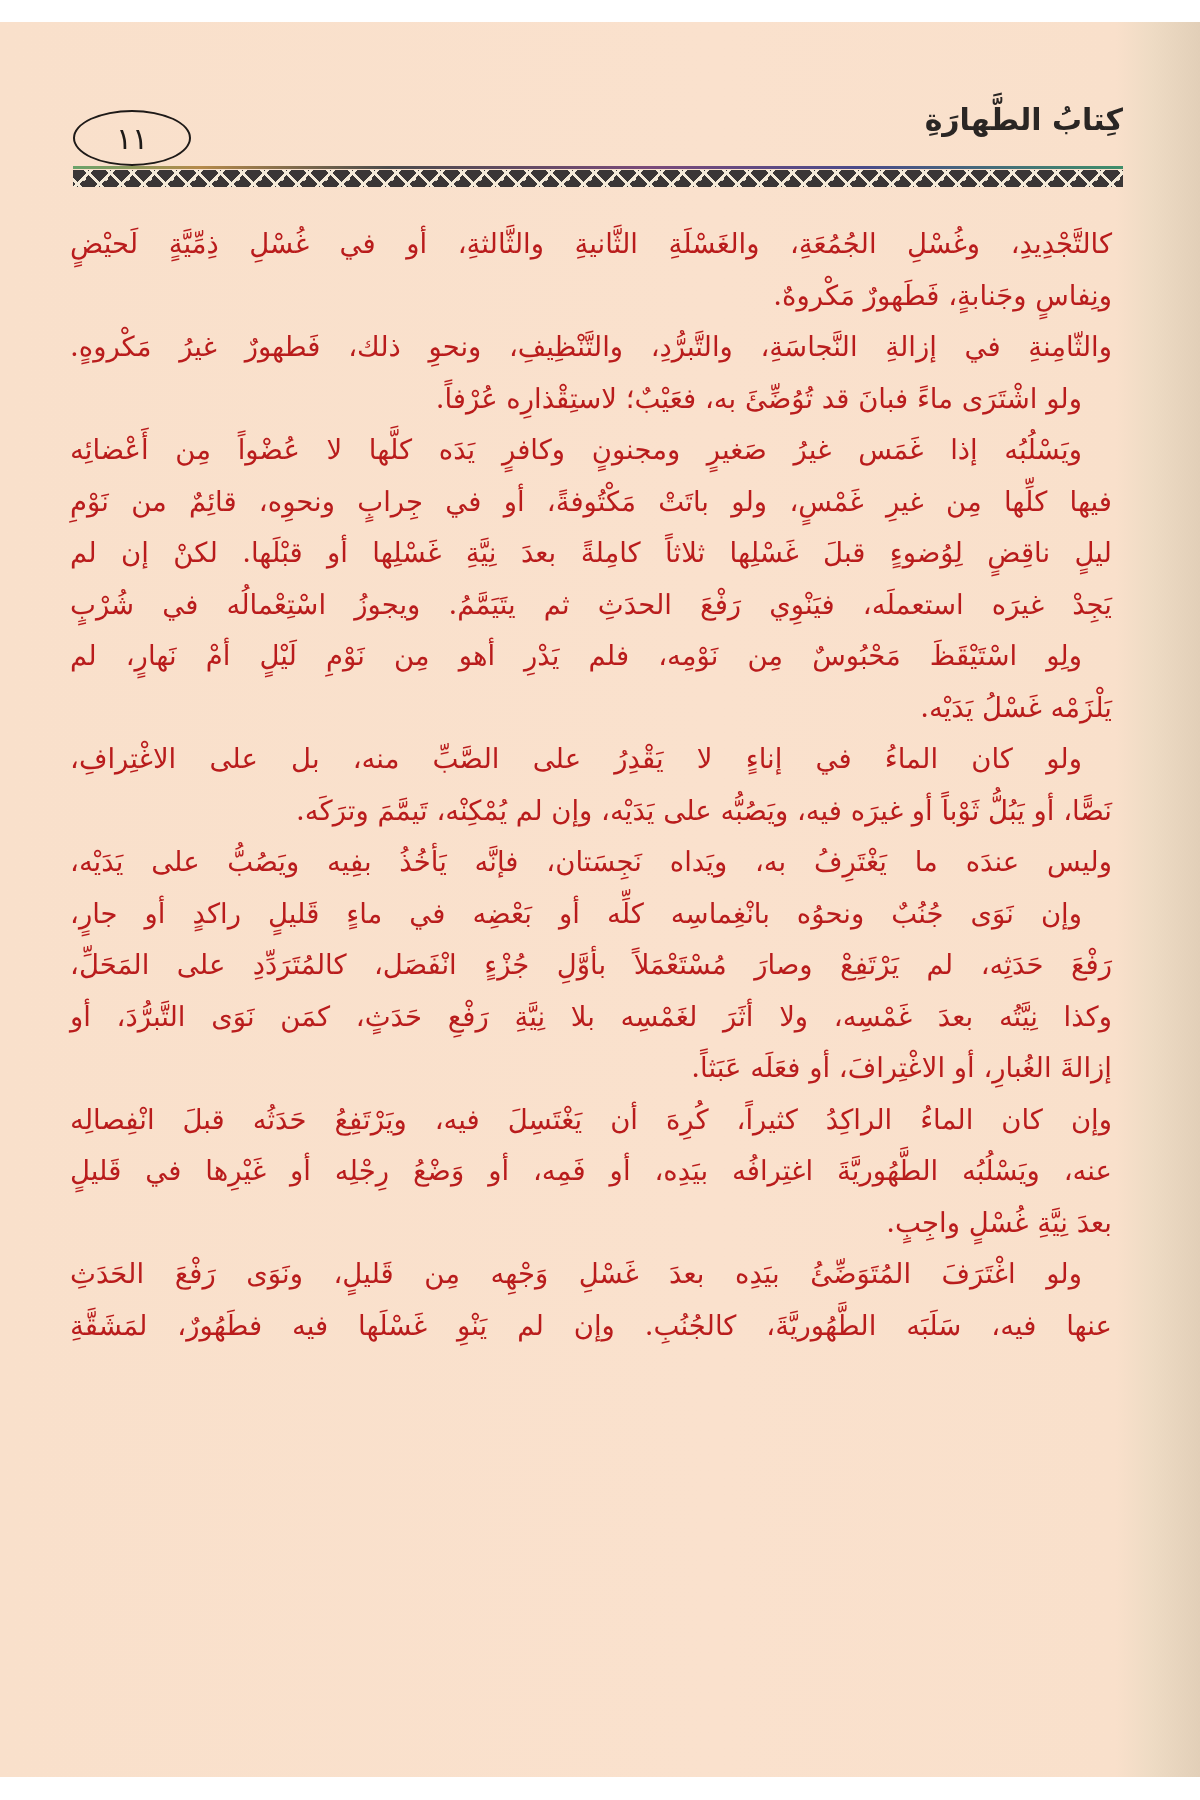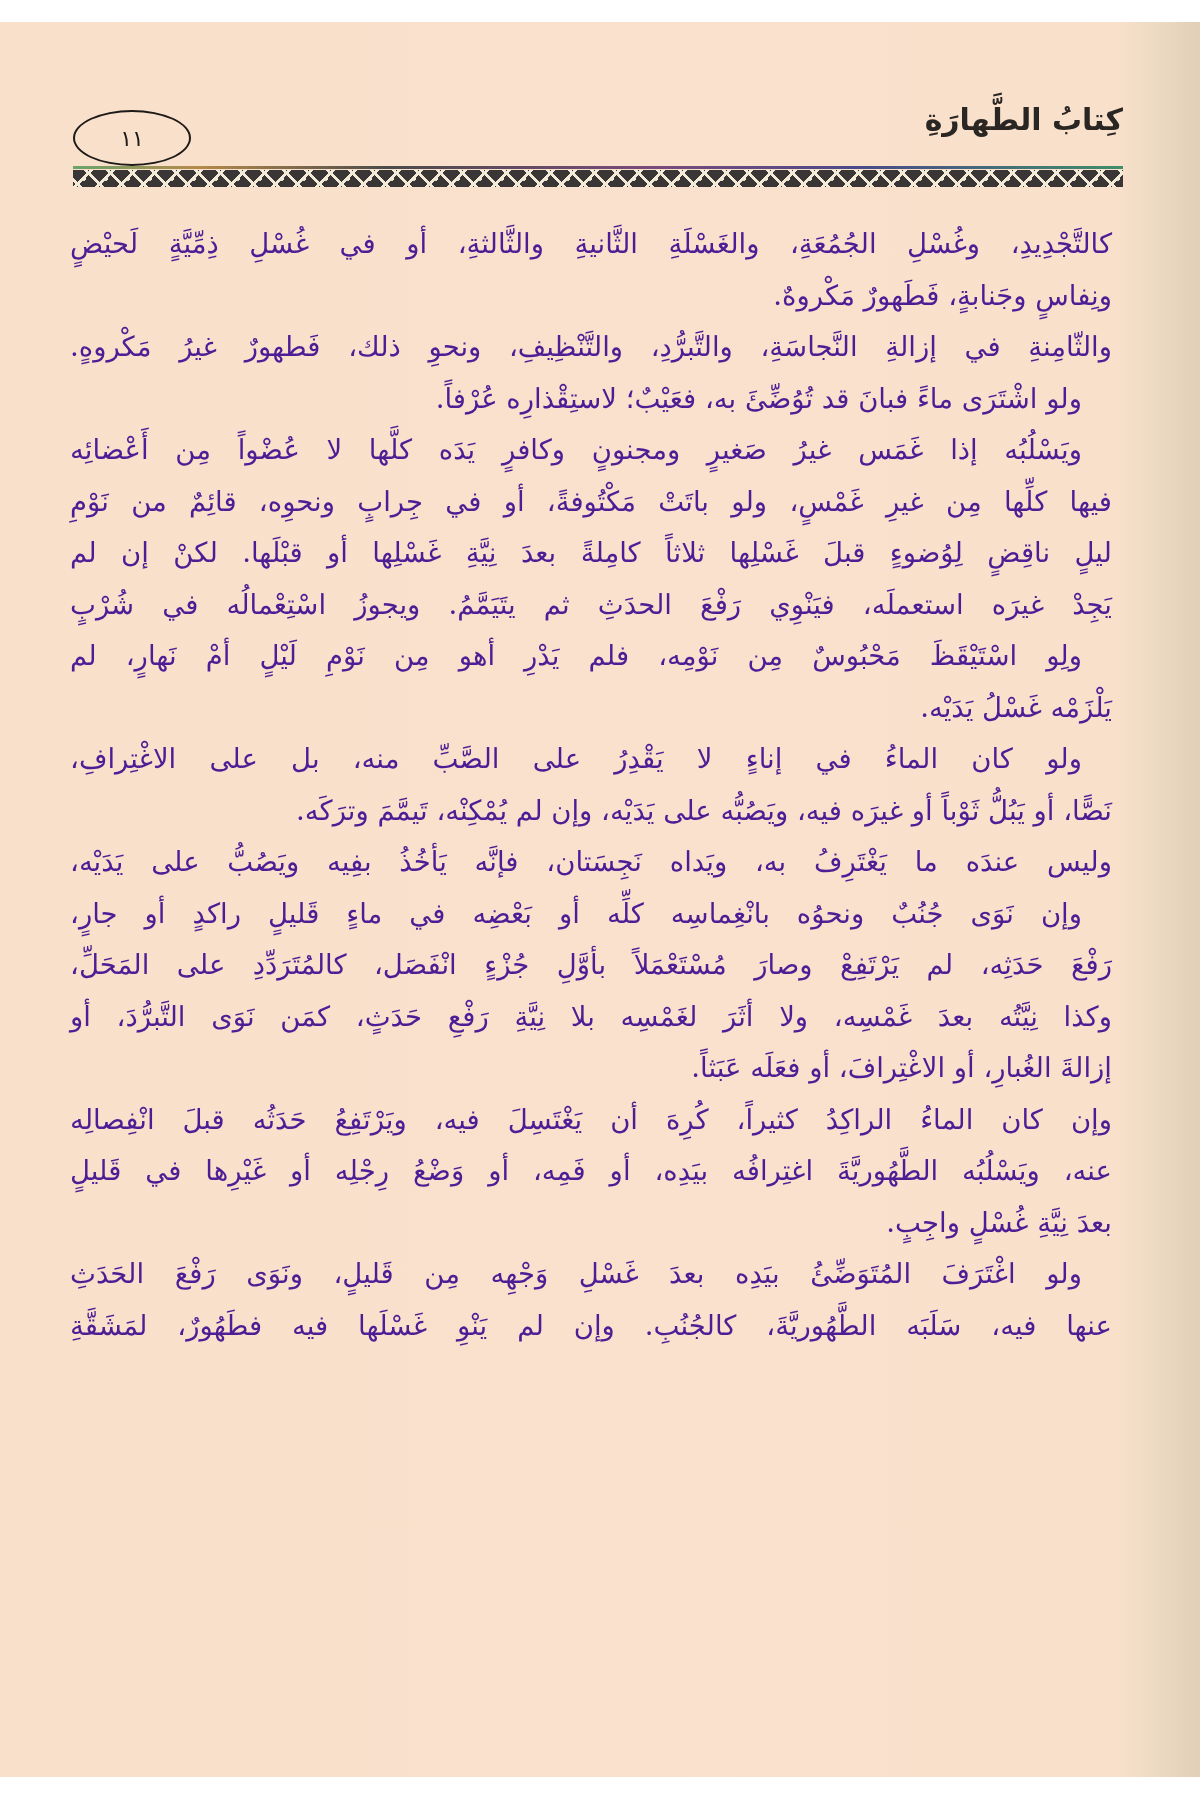--- a/index.html
+++ b/index.html
@@ -11,21 +11,21 @@
       position: absolute; left: 0; top: 22px; width: 1200px; height: 1755px;
       background: linear-gradient(to right, #f9e0cb 0%, #fae1cd 60%, #f9e0cb 93%, #eedbc4 96%, #e2cfb8 100%);
     }
     .header {
       position: absolute; left: 73px; top: 100px; width: 1050px; height: 95px;
     }
     .page-number-oval {
       position: absolute; left: 0; top: 10px; width: 118px; height: 56px;
       border: 2.5px solid #1e1a18; border-radius: 50%; box-sizing: border-box;
       display: flex; align-items: center; justify-content: center;
-      font-family: "DejaVu Sans", sans-serif; font-size: 22px; color: #1e1a18;
+      font-family: "DejaVu Sans", sans-serif; font-size: 30px; color: #1e1a18;
     }
     .book-title {
       position: absolute; right: 0; top: 2px; direction: rtl;
       font-family: "DejaVu Sans", sans-serif; font-weight: bold; font-size: 30px; color: #2a2624;
     }
     .ornament {
       position: absolute; left: 73px; top: 166px; width: 1050px; height: 22px;
     }
     .ornament .topline {
       position: absolute; left: 0; top: 0; width: 100%; height: 3px;
@@ -38,21 +38,21 @@
         radial-gradient(circle at 50% 50%, #f4ead8 2px, transparent 2.5px),
         linear-gradient(135deg, transparent 42%, #f4ead8 42%, #f4ead8 52%, transparent 52%),
         linear-gradient(45deg, transparent 42%, #f4ead8 42%, #f4ead8 52%, transparent 52%);
       background-size: 22px 17px, 22px 17px, 22px 17px;
       background-position: 0 0, 0 0, 11px 0;
     }
     .body-text {
       position: absolute; left: 70px; top: 218px; width: 1042px;
       direction: rtl; text-align: justify; text-align-last: right;
       font-family: "DejaVu Serif", "Liberation Serif", serif;
-      font-size: 27.5px; line-height: 51.5px; color: #4c1d95;
+      font-size: 27.5px; line-height: 51.5px; color: #b91c1c;
     }
     .line { display: block; white-space: nowrap; text-align: justify; text-align-last: justify; height: 51.5px; overflow: visible; }
     .line.last { text-align-last: right; }
     .line.indent { padding-right: 30px; }
   </style>
 </head>
 <body>
 
 <div class="page"></div>
 

